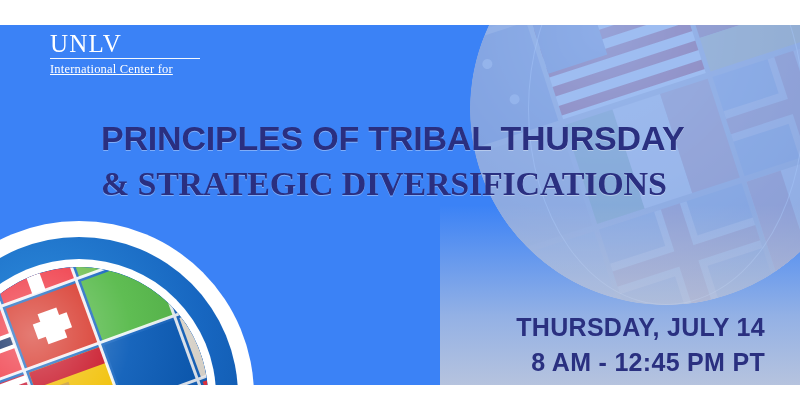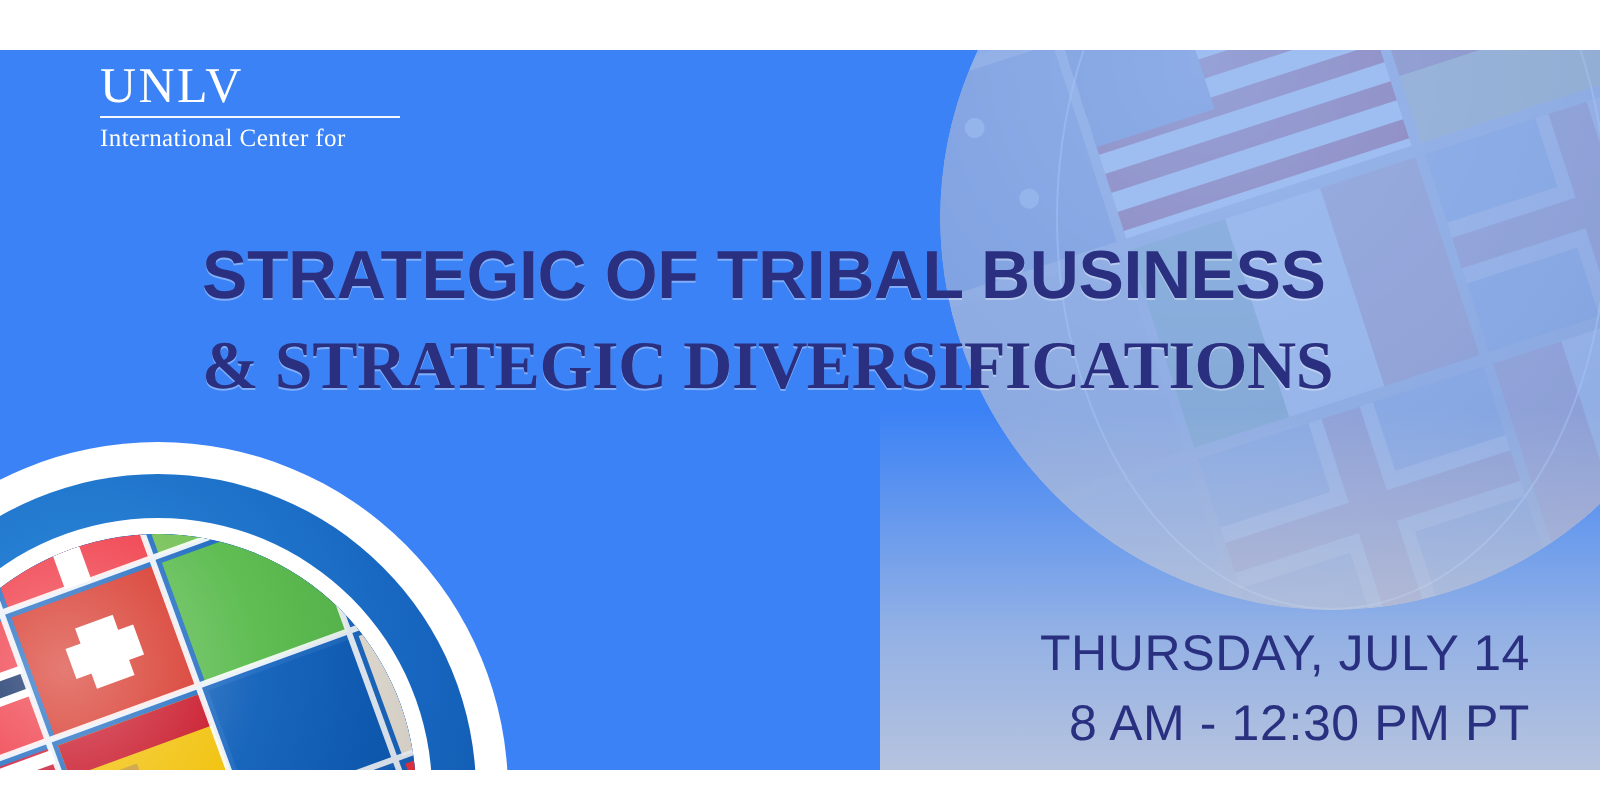--- a/index.html
+++ b/index.html
@@ -127,20 +127,21 @@
     width: 150px;
     height: 1px;
     background: #ffffff;
     margin: 2px 0 3px 0;
     opacity: 0.95;
   }
   .logo-sub {
     font-size: 12.5px;
     line-height: 14px;
     letter-spacing: 0.2px;
+    text-decoration: underline;
   }
 
   
   .headline {
     position: absolute;
     left: 101px;
     top: 90px;
     color: #2a2f80;
     font-weight: 700;
     font-size: 34px;
@@ -150,21 +151,21 @@
     text-shadow: 0 1px 0 rgba(255,255,255,0.35);
   }
   .headline .l2 { display: block; font-family: Liberation Serif, serif; }
 
   
   .datetime {
     position: absolute;
     right: 35px;
     top: 285px;
     color: #2a3080;
-    font-weight: 400;
+    font-weight: 700;
     font-size: 25px;
     line-height: 35px;
     letter-spacing: 0.3px;
     text-align: right;
     white-space: nowrap;
   }
 </style>
 </head>
 <body>
 
@@ -353,22 +354,22 @@
     </div>
   </div>
 
   <div class="logo">
     <div class="logo-mark">UNLV</div>
     <div class="logo-rule"></div>
     <div class="logo-sub">International Center for</div>
   </div>
 
   <div class="headline">
-    <span>STRATEGIC OF TRIBAL BUSINESS</span>
+    <span>PRINCIPLES OF TRIBAL THURSDAY</span>
     <span class="l2">&amp; STRATEGIC DIVERSIFICATIONS</span>
   </div>
 
   <div class="datetime">
     <div>THURSDAY, JULY 14</div>
-    <div>8 AM - 12:30 PM PT</div>
+    <div>8 AM - 12:45 PM PT</div>
   </div>
 
 </div>
 
 </body></html>

